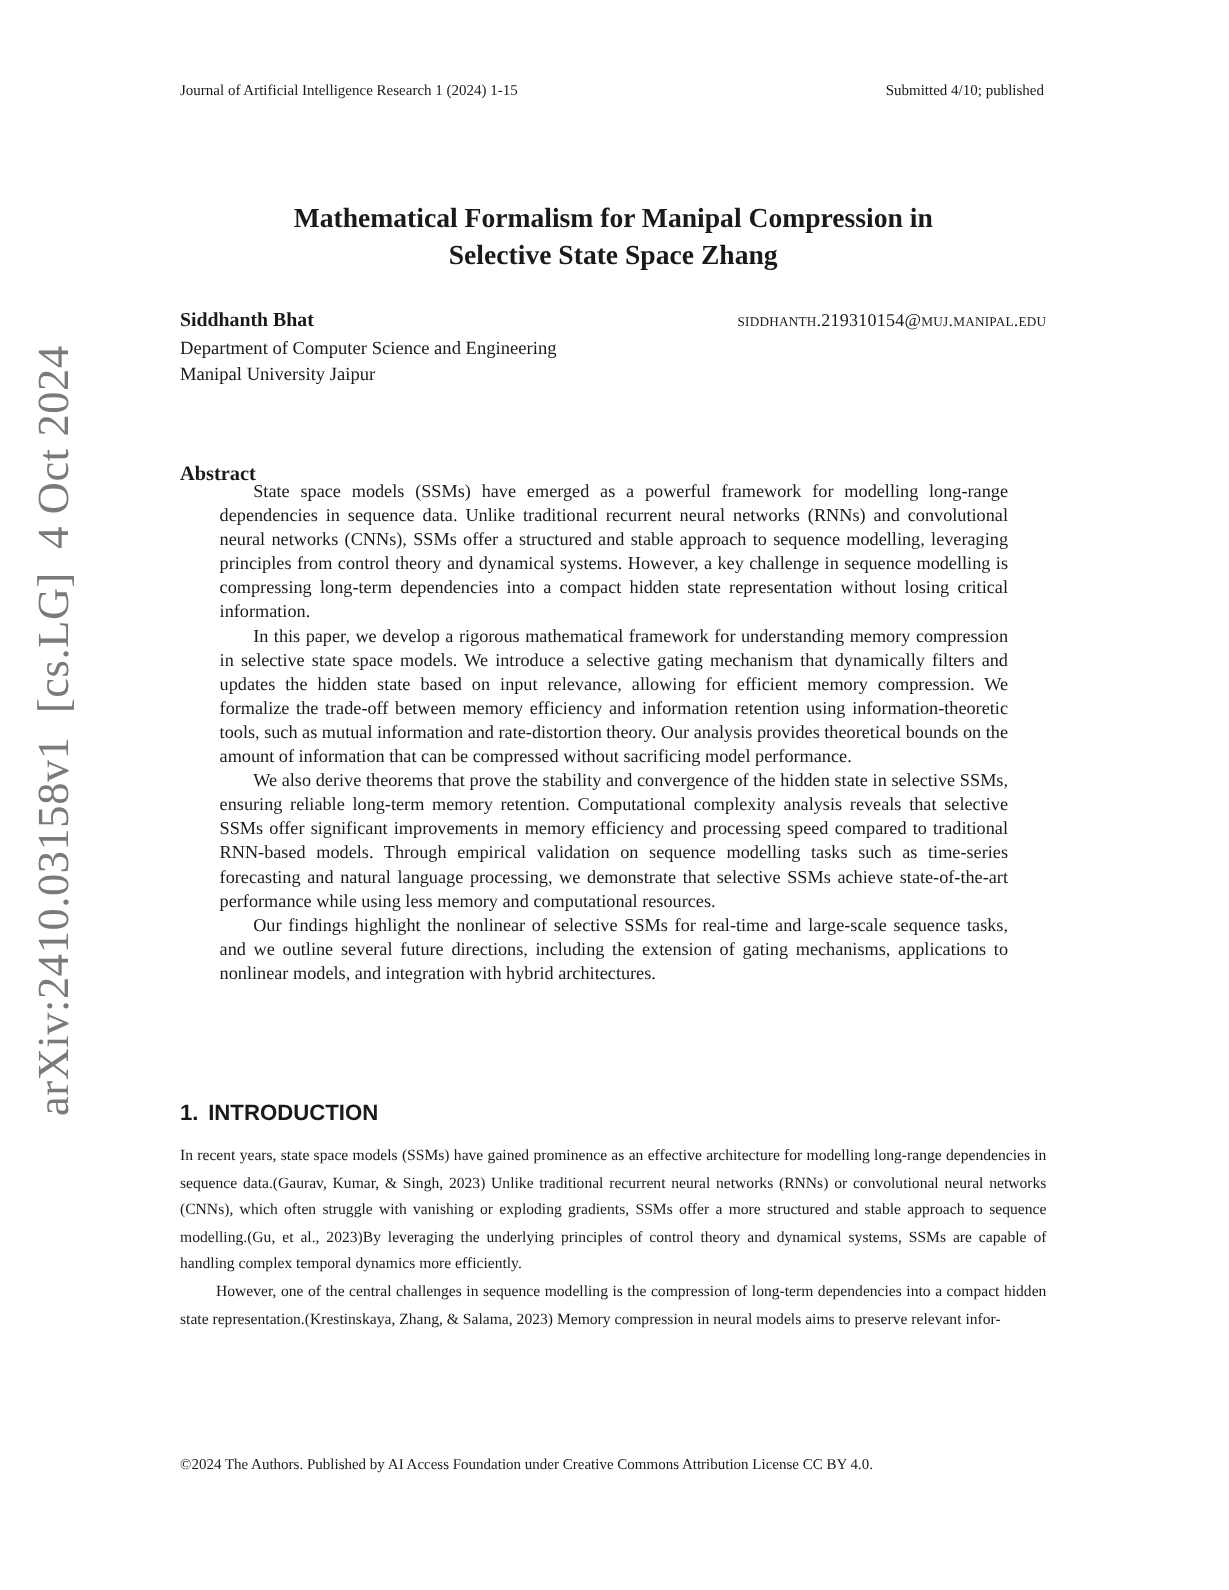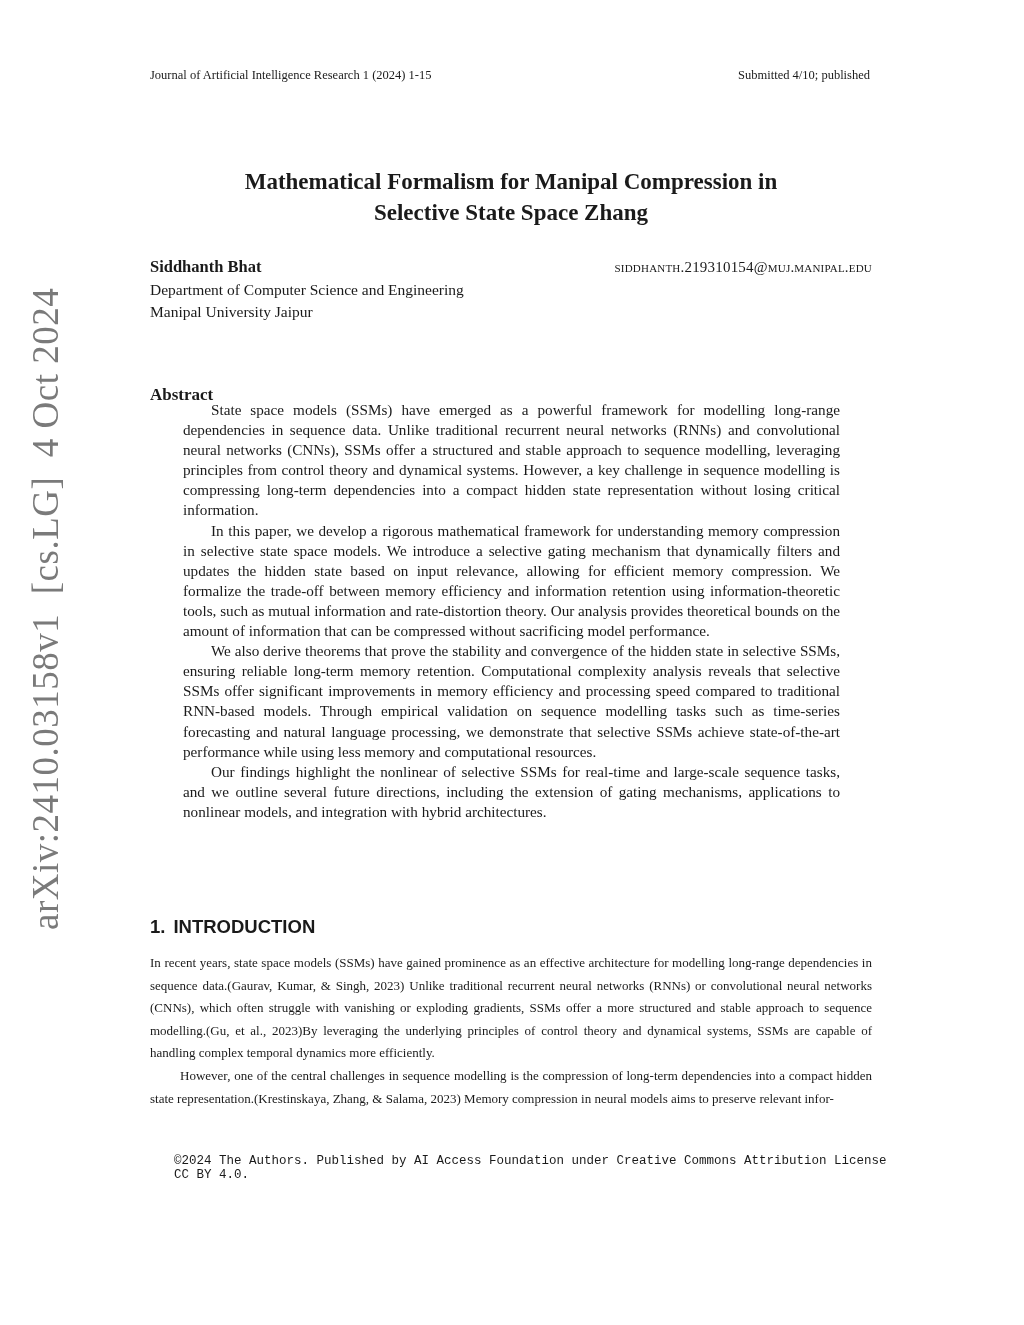--- a/index.html
+++ b/index.html
@@ -47,22 +47,22 @@
   }
   .section-num { margin-right: 8px; }
   .intro {
     position: absolute; left: 150px; top: 952px; width: 722px;
     font-family: "Liberation Serif", serif; font-size: 13px; line-height: 22.6px;
     text-align: justify; hyphens: auto;
   }
   .intro p { margin: 0; }
   .intro p + p { text-indent: 30px; }
   .footer {
-    position: absolute; left: 150px; top: 1154px; width: 722px;
-    font-family: Liberation Mono, monospace; font-size: 12.5px; margin-left: 24px;
+    position: absolute; left: 150px; top: 1213px; width: 722px;
+    font-family: Liberation Serif, serif; font-size: 12.5px;
   }
 </style>
 </head>
 <body>
 
 <div class="page">
 
   <div class="running-head">
     <span>Journal of Artificial Intelligence Research 1 (2024) 1-15</span>
     <span>Submitted 4/10; published</span>

